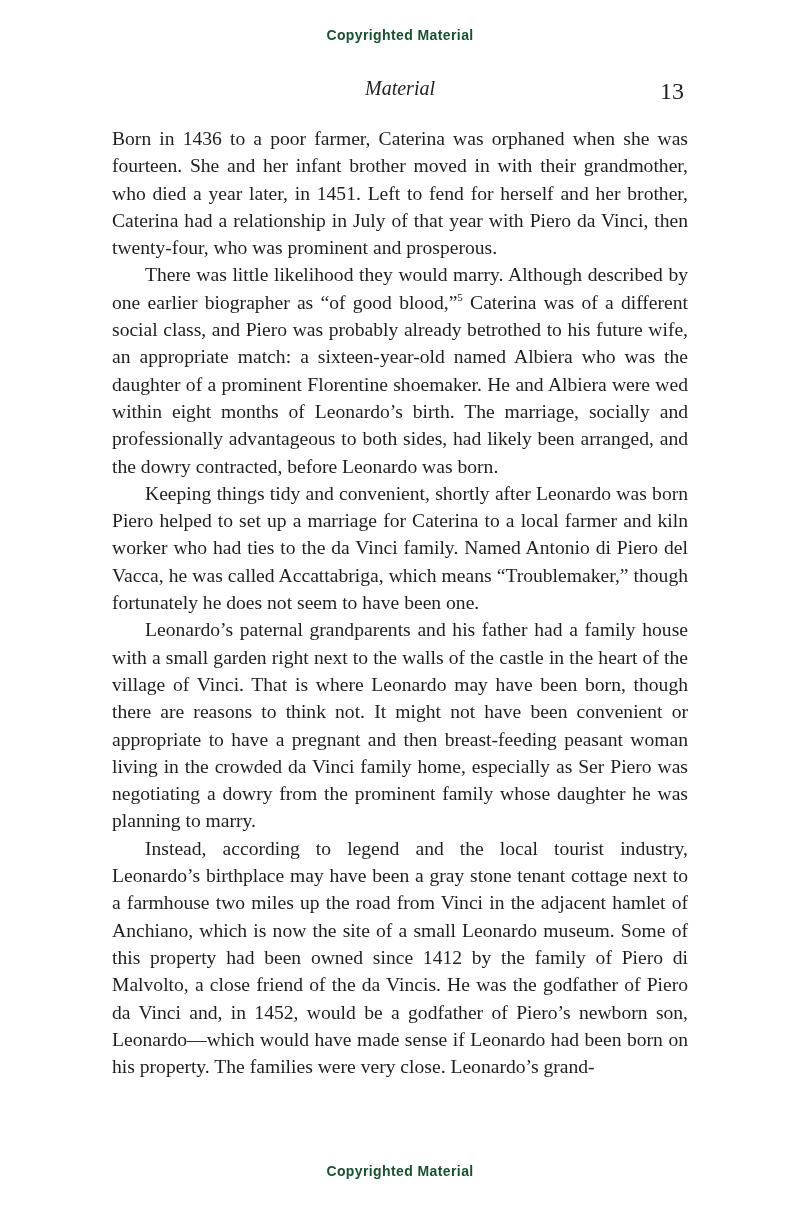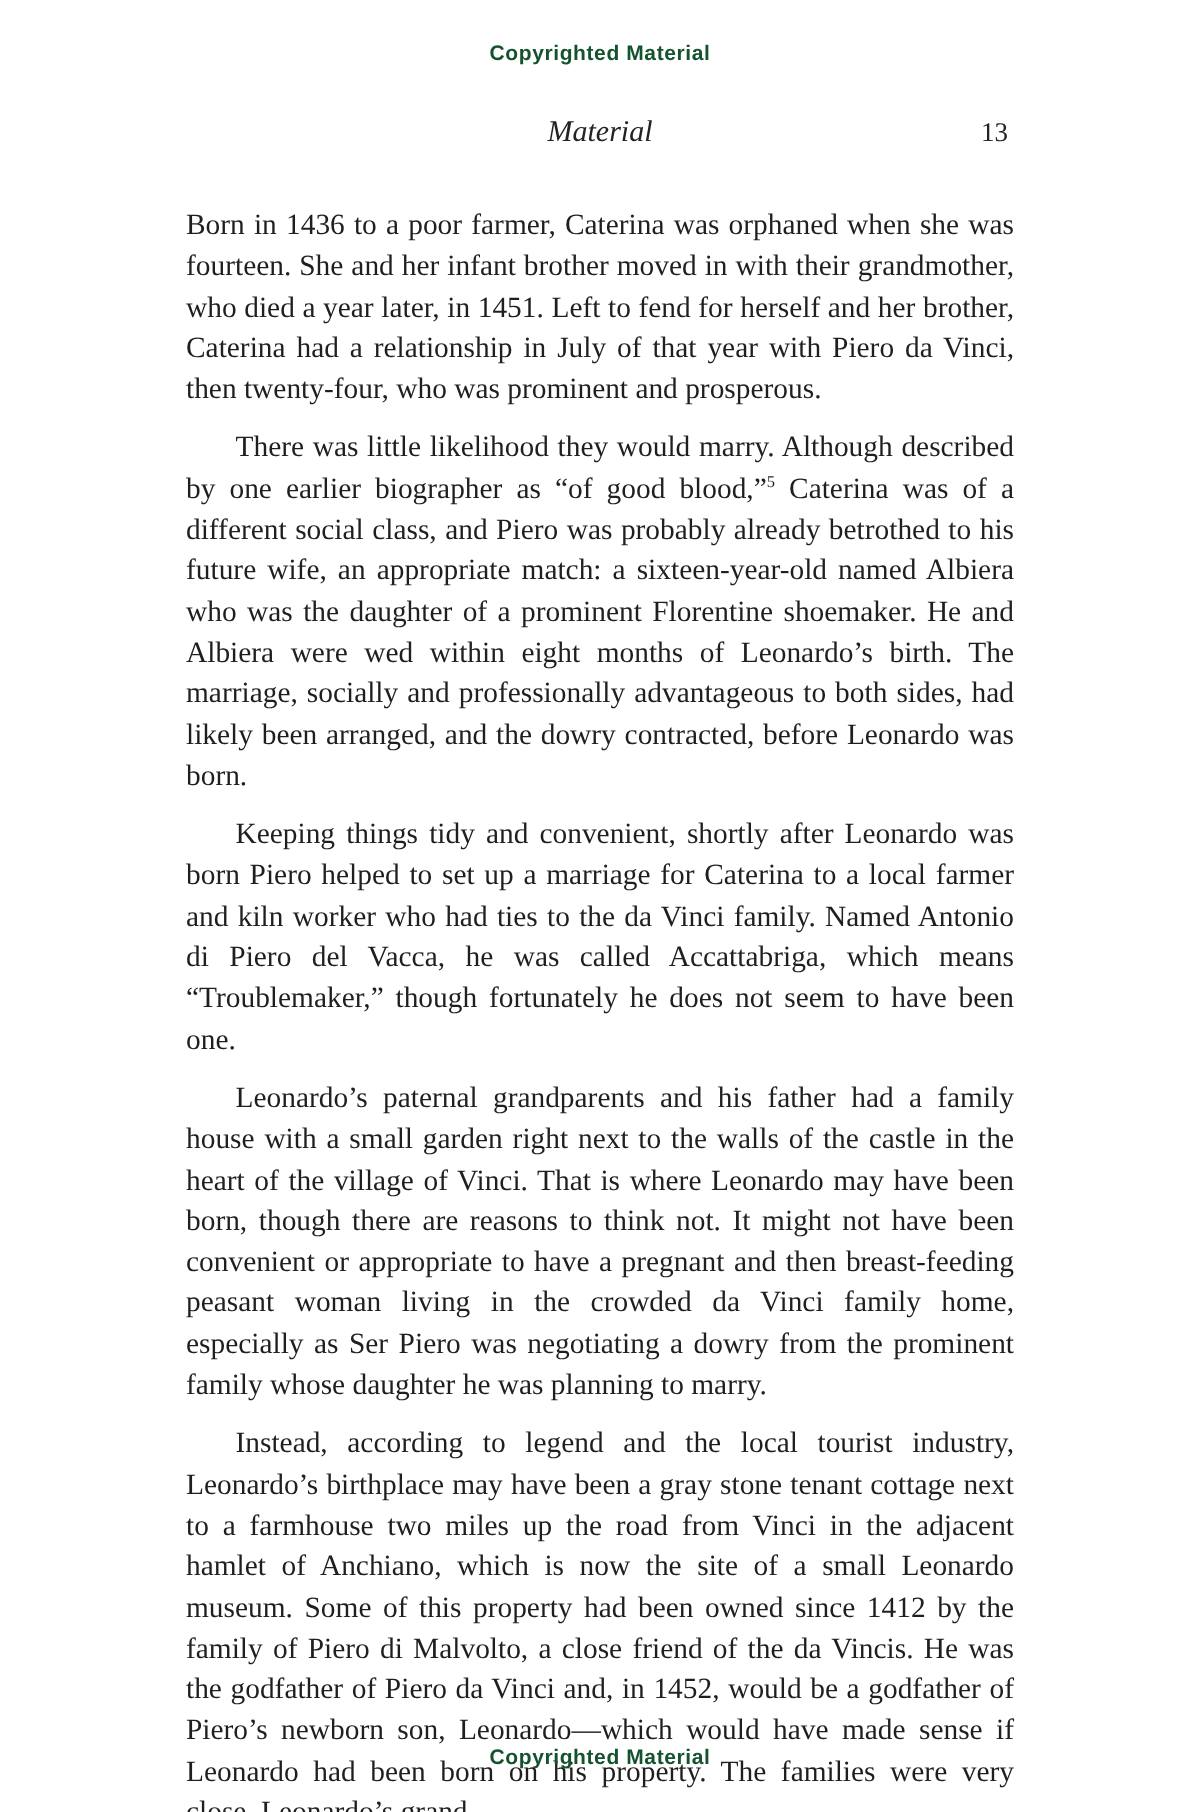--- a/index.html
+++ b/index.html
@@ -40,38 +40,38 @@
     position: absolute;
     left: 0;
     right: 0;
     text-align: center;
     font-style: italic;
     font-size: 20px;
     color: #232323;
   }
   .page-number {
     position: absolute;
-    right: 16px;
+    right: 4px;
     top: 1px;
-    font-size: 18px;
+    font-size: 24px;
     color: #232323;
   }
 
   .body-text {
     position: absolute;
     top: 125px;
     left: 112px;
     width: 576px;
     font-size: 19.6px;
     line-height: 27.3px;
     color: #1f1f1f;
     text-align: justify;
   }
   .body-text p {
-    margin: 12px;
+    margin: 0;
     padding: 0;
   }
   .body-text p.indent {
     text-indent: 33px;
   }
   .footnote-ref {
     font-size: 11px;
     line-height: 0;
     vertical-align: super;
   }

